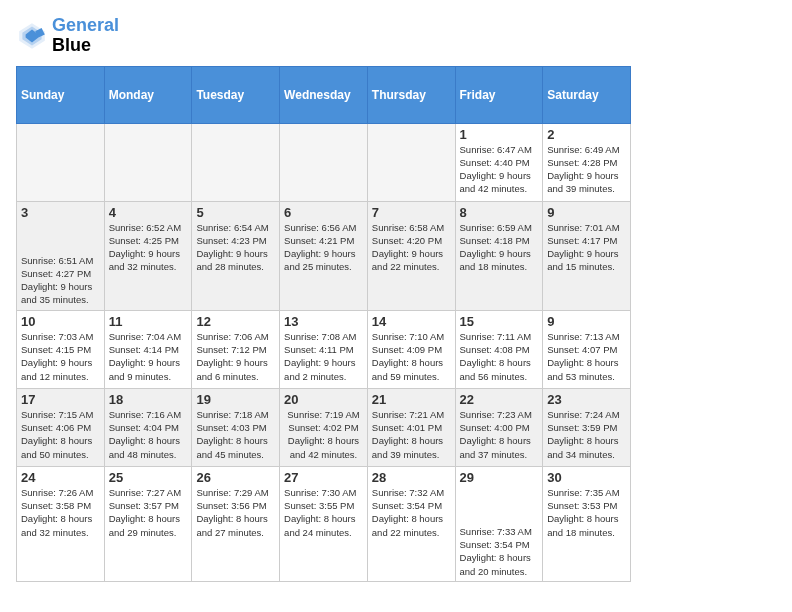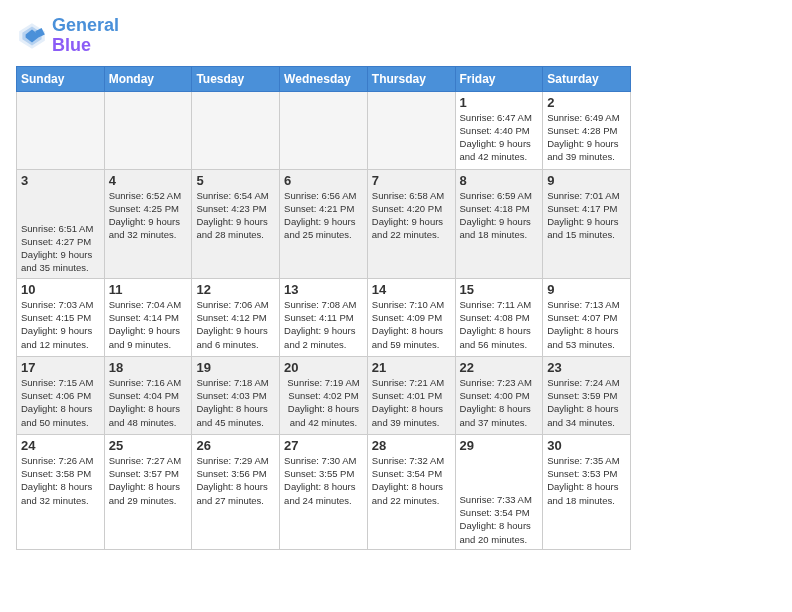--- a/index.html
+++ b/index.html
@@ -53,21 +53,21 @@
     table {
       width: 100%;
       border-collapse: collapse;
       table-layout: fixed;
     }
     th {
       background-color: #4a90d9;
       color: white;
       font-size: 12px;
       font-weight: bold;
-      padding: 5px 4px;
+      padding: 21px 4px;
       text-align: left;
       border: 1px solid #3a7bc8;
     }
     td {
       border: 1px solid #ccc;
       vertical-align: top;
       padding: 3px 4px;
       font-size: 9.5px;
       color: #333;
       height: 78px;
@@ -96,21 +96,21 @@
   <div class="header">
     <div class="logo">
       <svg class="logo-icon" viewBox="0 0 40 40">
         <polygon points="20,4 36,14 36,26 20,36 4,26 4,14" fill="#4a90d9" opacity="0.15"></polygon>
         <polygon points="20,8 32,16 32,24 20,32 8,24 8,16" fill="#4a90d9" opacity="0.3"></polygon>
         <polygon points="20,12 28,18 28,22 20,28 12,22 12,18" fill="#4a90d9"></polygon>
         <polygon points="24,14 32,10 36,18 28,22" fill="#4a90d9"></polygon>
       </svg>
       <div class="logo-text">
         <div><span>General</span></div>
-        <div><span style="color:#8b5cf6">Blue</span></div>
+        <div><span style="color:#000000">Blue</span></div>
       </div>
     </div>
     <div class="title-block">
       <div class="month-title"></div>
       <div class="subtitle"></div>
     </div>
   </div>
 
   <table>
     <thead>
@@ -208,21 +208,21 @@
           <td>
             <span class="day-num">11</span>
             <div class="day-info" style="white-space: pre-line;">Sunrise: 7:04 AM
 Sunset: 4:14 PM
 Daylight: 9 hours
 and 9 minutes.</div>
           </td>
           <td>
             <span class="day-num">12</span>
             <div class="day-info" style="white-space: pre-line;">Sunrise: 7:06 AM
-Sunset: 4:12 PM
+Sunset: 7:12 PM
 Daylight: 9 hours
 and 6 minutes.</div>
           </td>
           <td>
             <span class="day-num">13</span>
             <div class="day-info" style="white-space: pre-line;">Sunrise: 7:08 AM
 Sunset: 4:11 PM
 Daylight: 9 hours
 and 2 minutes.</div>
           </td>

